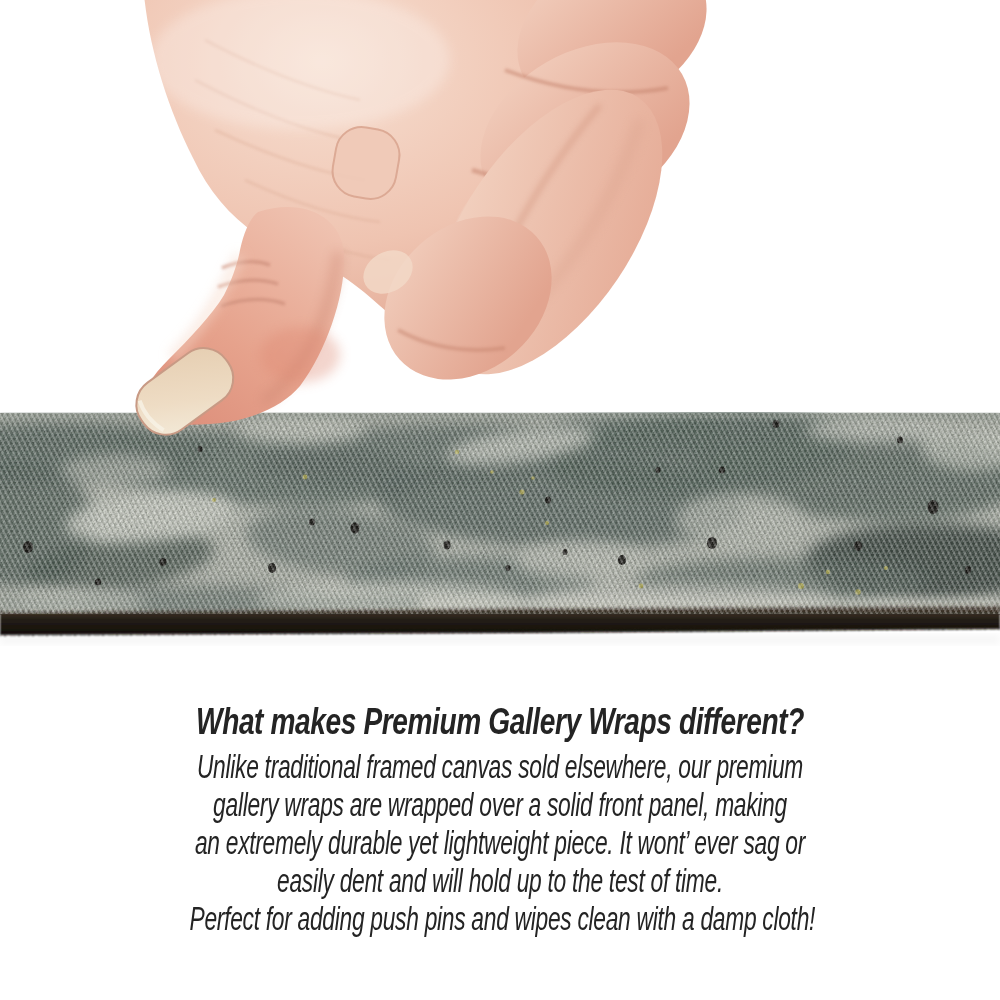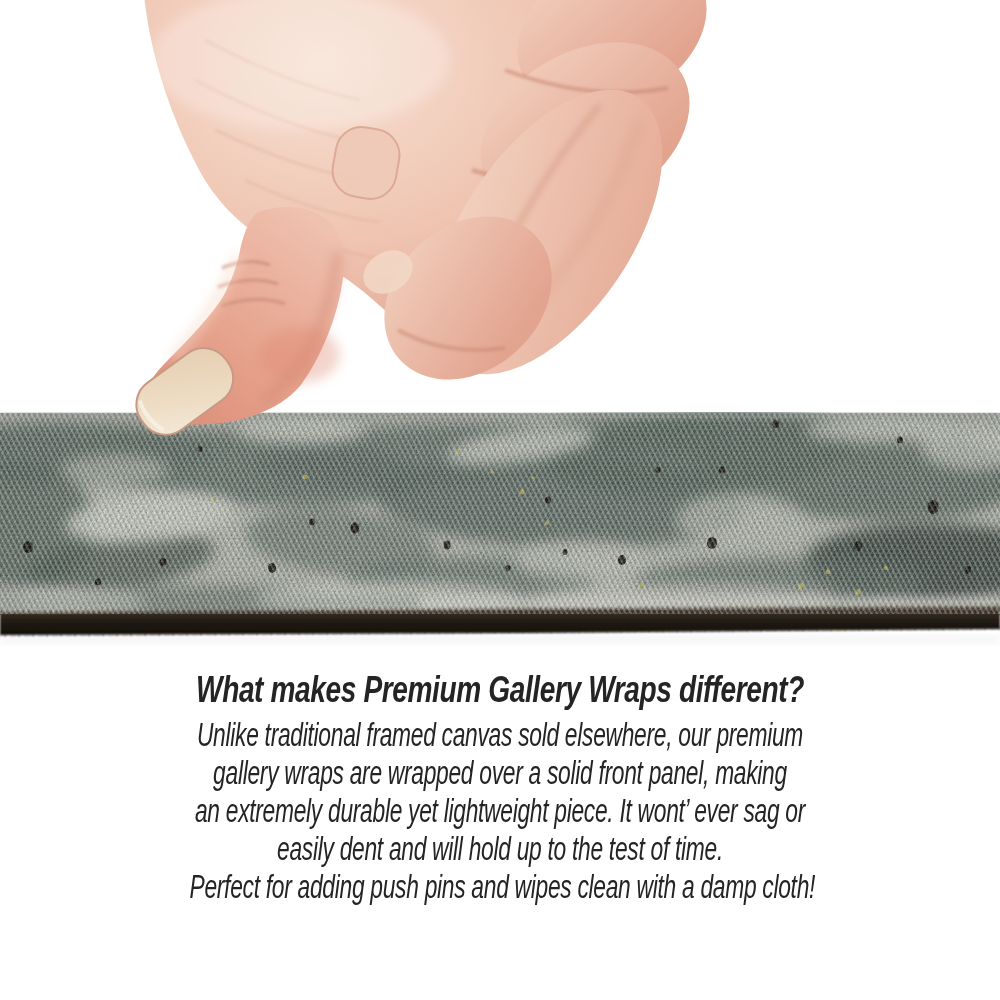--- a/index.html
+++ b/index.html
@@ -13,21 +13,21 @@
   .weave{
     position:absolute;left:0;top:413px;width:1000px;height:201px;
     background-image:
       repeating-linear-gradient(64deg, rgba(255,255,255,.20) 0px, rgba(255,255,255,.20) 1.6px, rgba(35,45,40,.10) 2.5px, rgba(35,45,40,.10) 3.2px, transparent 3.8px, transparent 4.8px),
       repeating-linear-gradient(-58deg, rgba(255,255,255,.11) 0px, rgba(255,255,255,.11) 1.2px, rgba(25,32,28,.08) 2.1px, rgba(25,32,28,.08) 3px, transparent 3.5px, transparent 4.7px),
       repeating-linear-gradient(0deg, rgba(255,255,255,.07) 0px, rgba(255,255,255,.07) 1px, transparent 2px, transparent 4px);
     pointer-events:none;
   }
   
   .copy{
-    position:absolute;left:50%;top:668px;width:900px;
+    position:absolute;left:50%;top:700px;width:900px;
     transform:translateX(-50%);
     text-align:center;color:var(--text-color,#242424);
   }
   .headline{
     font-style:italic;font-weight:700;font-size:36px;line-height:44px;
     letter-spacing:-0.5px;transform:scaleX(0.78);transform-origin:50% 50%;
     white-space:nowrap;margin-bottom:4px;
   }
   .bodyline{
     font-style:italic;font-weight:400;font-size:33px;line-height:38px;

